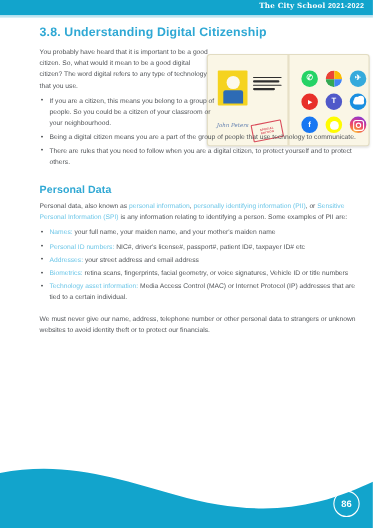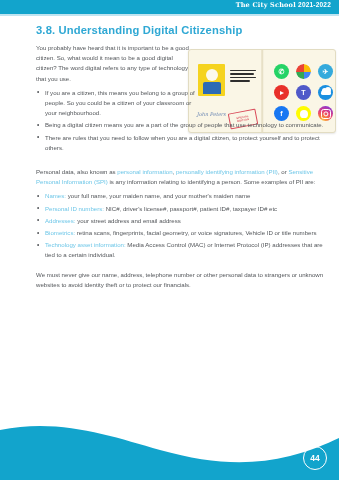--- a/index.html
+++ b/index.html
@@ -238,34 +238,35 @@
     <p class="body narrow">You probably have heard that it is important to be a good citizen. So, what would it mean to be a good digital citizen? The word digital refers to any type of technology that you use.</p>
 
     <ul class="bullets">
       <li class="narrow-item" style="width:150px">If you are a citizen, this means you belong to a group of people. So you could be a citizen of your classroom or your neighbourhood.</li>
       <li>Being a digital citizen means you are a part of the group of people that use technology to communicate.</li>
       <li>There are rules that you need to follow when you are a digital citizen, to protect yourself and to protect others.</li>
     </ul>
 
     <div class="spacer-md"></div>
 
+    <h2 class="sub-title">Personal Data</h2>
 
     <p class="body"><span>Personal data, also known as </span><span class="hl">personal information</span><span>, </span><span class="hl">personally identifying information (PII)</span><span>, or </span><span class="hl">Sensitive Personal Information (SPI)</span><span> is any information relating to identifying a person. Some examples of PII are:</span></p>
 
     <ul class="bullets" style="margin-top:4px">
       <li><span class="lbl">Names:</span><span> your full name, your maiden name, and your mother's maiden name</span></li>
       <li><span class="lbl">Personal ID numbers:</span><span> NIC#, driver's license#, passport#, patient ID#, taxpayer ID# etc</span></li>
       <li><span class="lbl">Addresses:</span><span> your street address and email address</span></li>
       <li><span class="lbl">Biometrics:</span><span> retina scans, fingerprints, facial geometry, or voice signatures, Vehicle ID or title numbers</span></li>
       <li><span class="lbl">Technology asset information:</span><span> Media Access Control (MAC) or Internet Protocol (IP) addresses that are tied to a certain individual.</span></li>
     </ul>
 
     <div class="spacer-sm"></div>
 
     <p class="body">We must never give our name, address, telephone number or other personal data to strangers or unknown websites to avoid identity theft or to protect our financials.</p>
   </div>
 
   <svg class="wave" viewBox="0 0 339 66" preserveAspectRatio="none">
     <path d="M0,16 C60,4 110,22 160,36 C210,50 250,52 290,42 C310,37 326,30 339,24 L339,66 L0,66 Z" fill="#12A4CC"></path>
   </svg>
-  <div class="pagenum">44</div>
+  <div class="pagenum">86</div>
 
 </div>
 
 </body></html>

